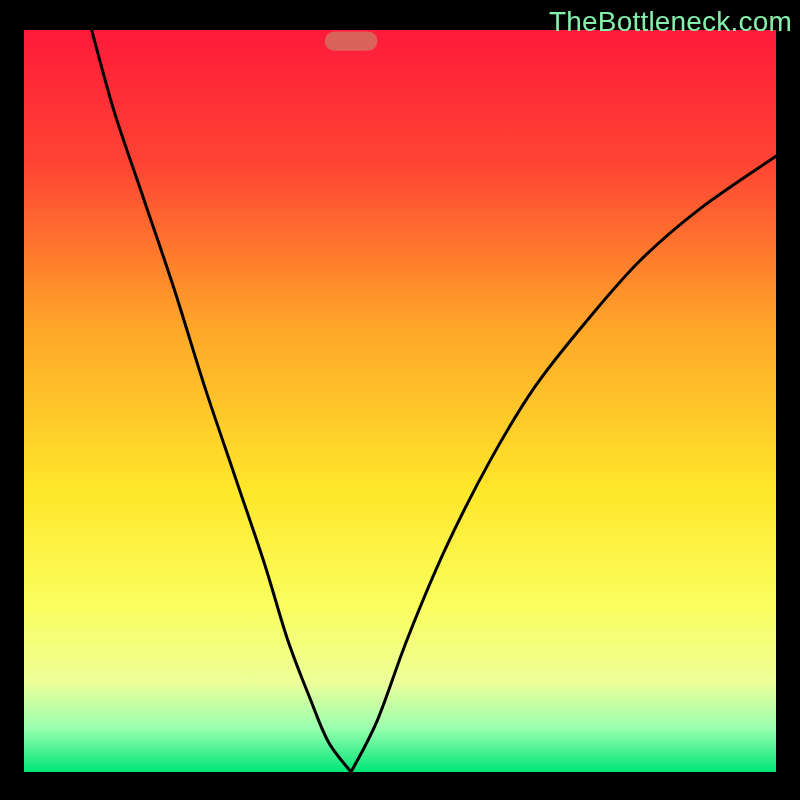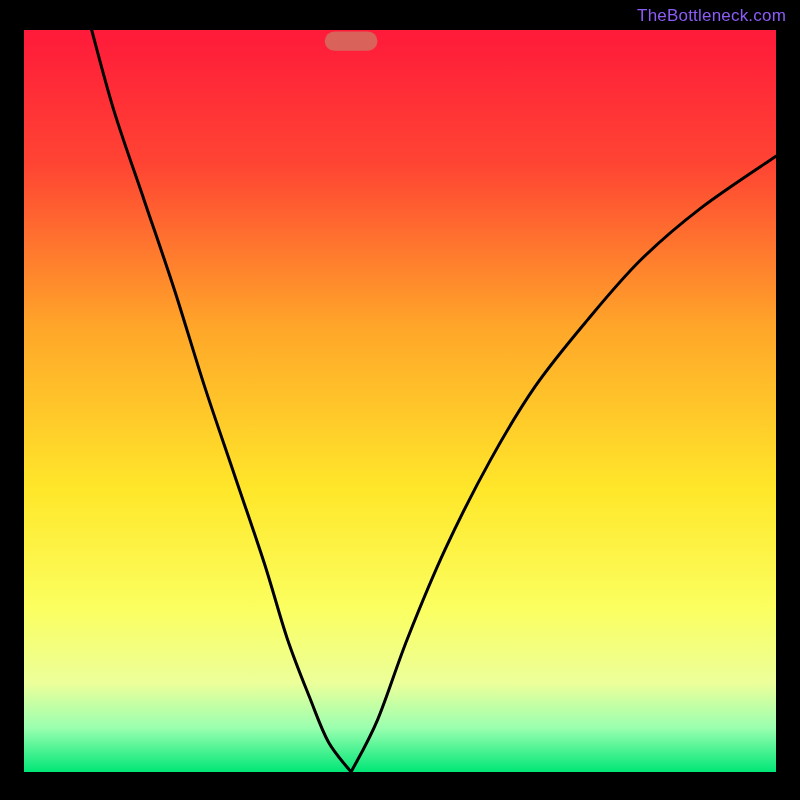--- a/index.html
+++ b/index.html
@@ -7,23 +7,23 @@
     padding: 0;
     width: 800px;
     height: 800px;
     background: #000;
     font-family: Arial, Helvetica, sans-serif;
     position: relative;
   }
   .watermark {
     position: absolute;
     top: 6px;
-    right: 14px;
-    color: #8b5cf6;
-    font-size: 17px;
+    right: 8px;
+    color: #86efac;
+    font-size: 28px;
     z-index: 10;
     letter-spacing: 0.2px;
   }
   .chart-wrap {
     position: absolute;
     left: 24px;
     top: 30px;
     width: 752px;
     height: 742px;
     background: #000;

